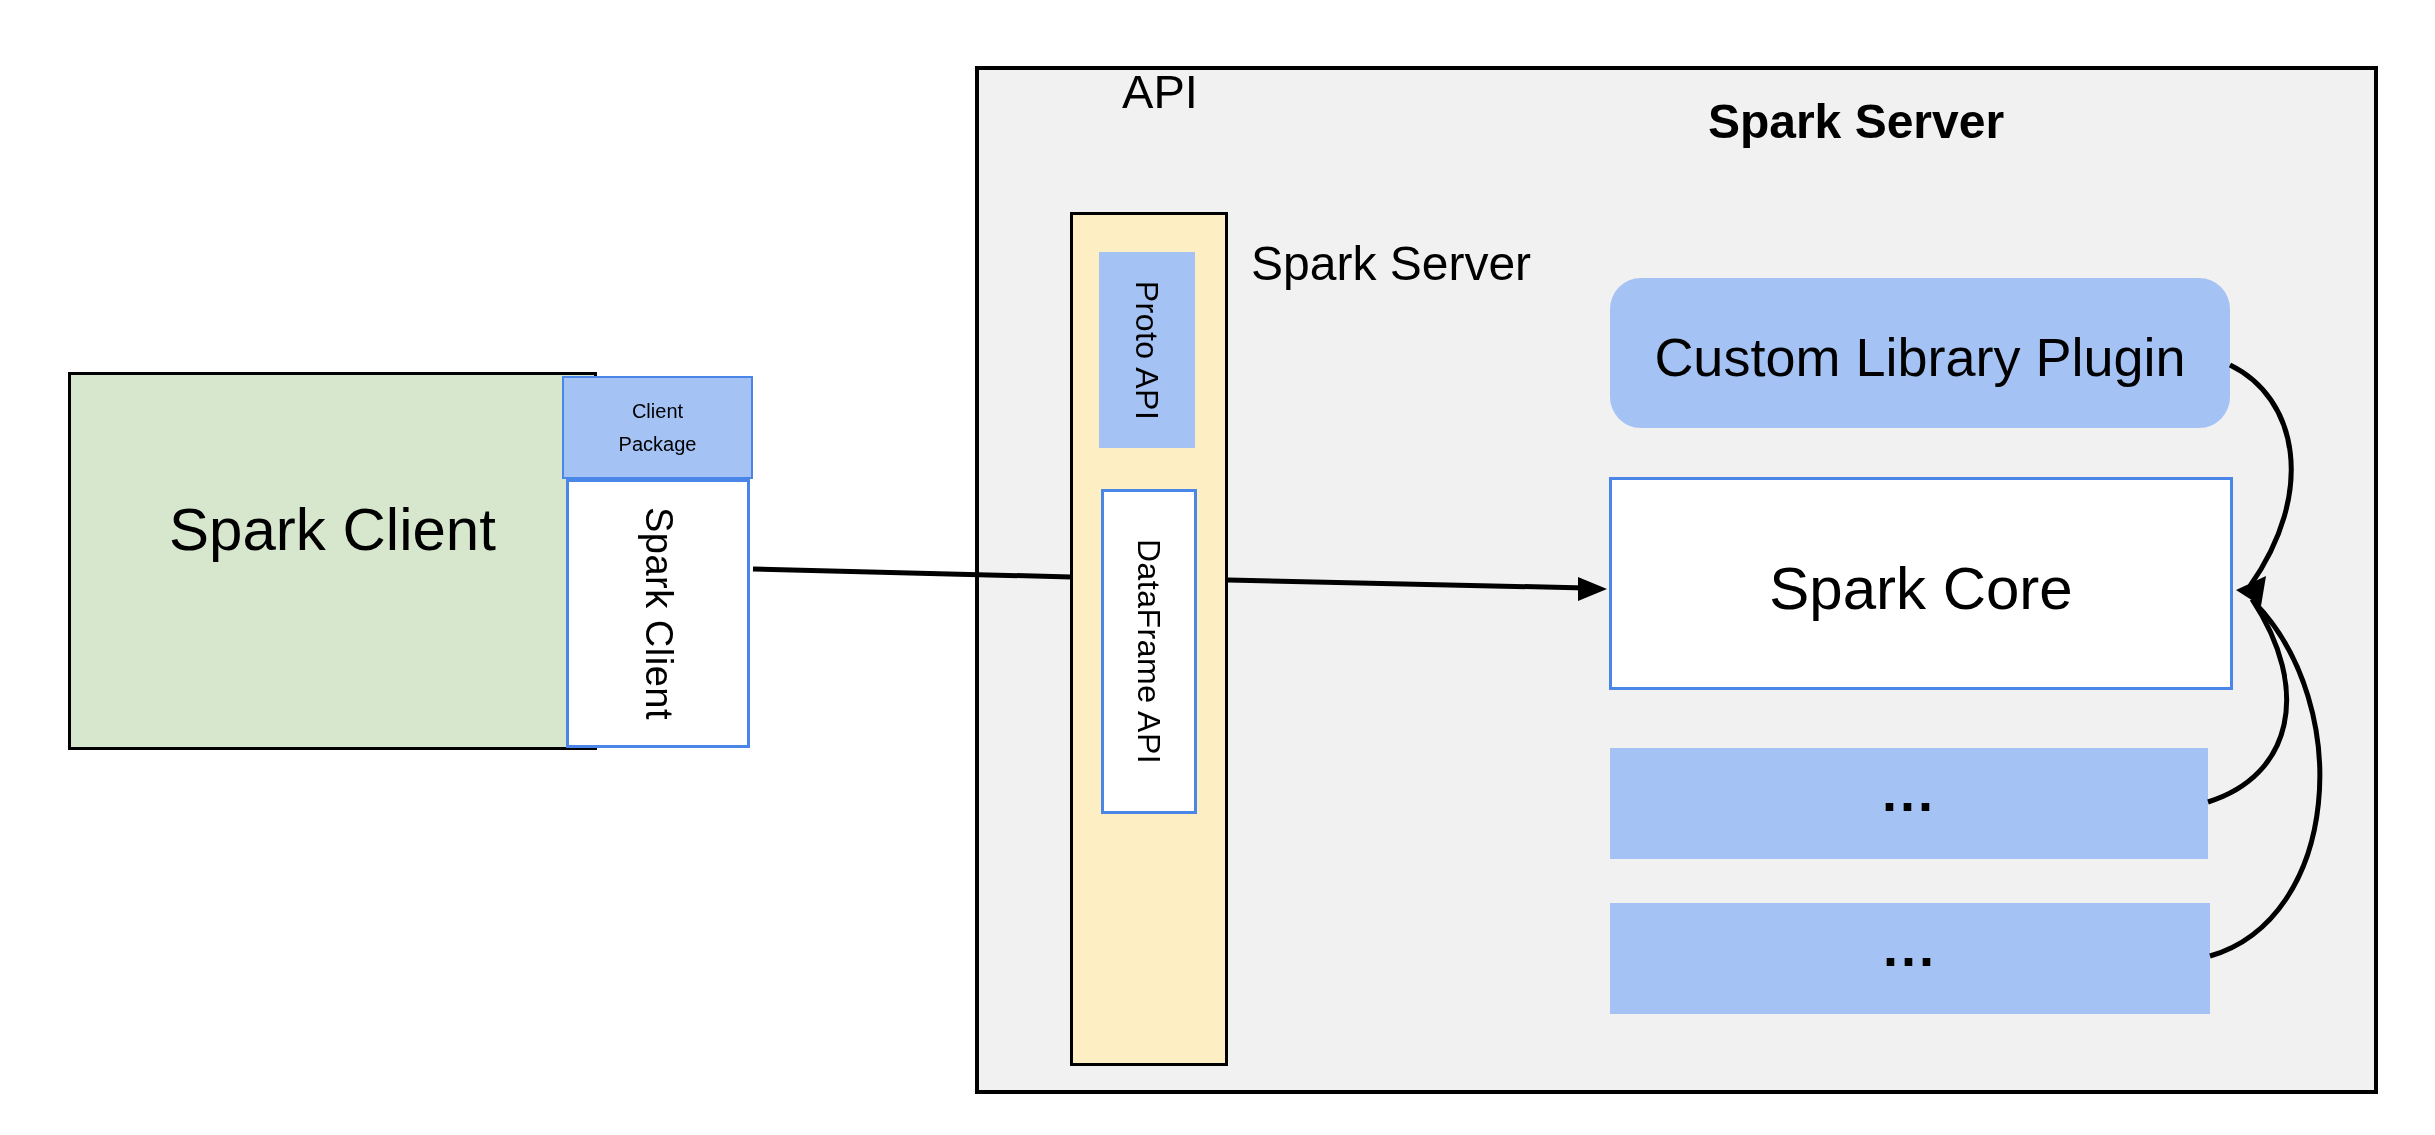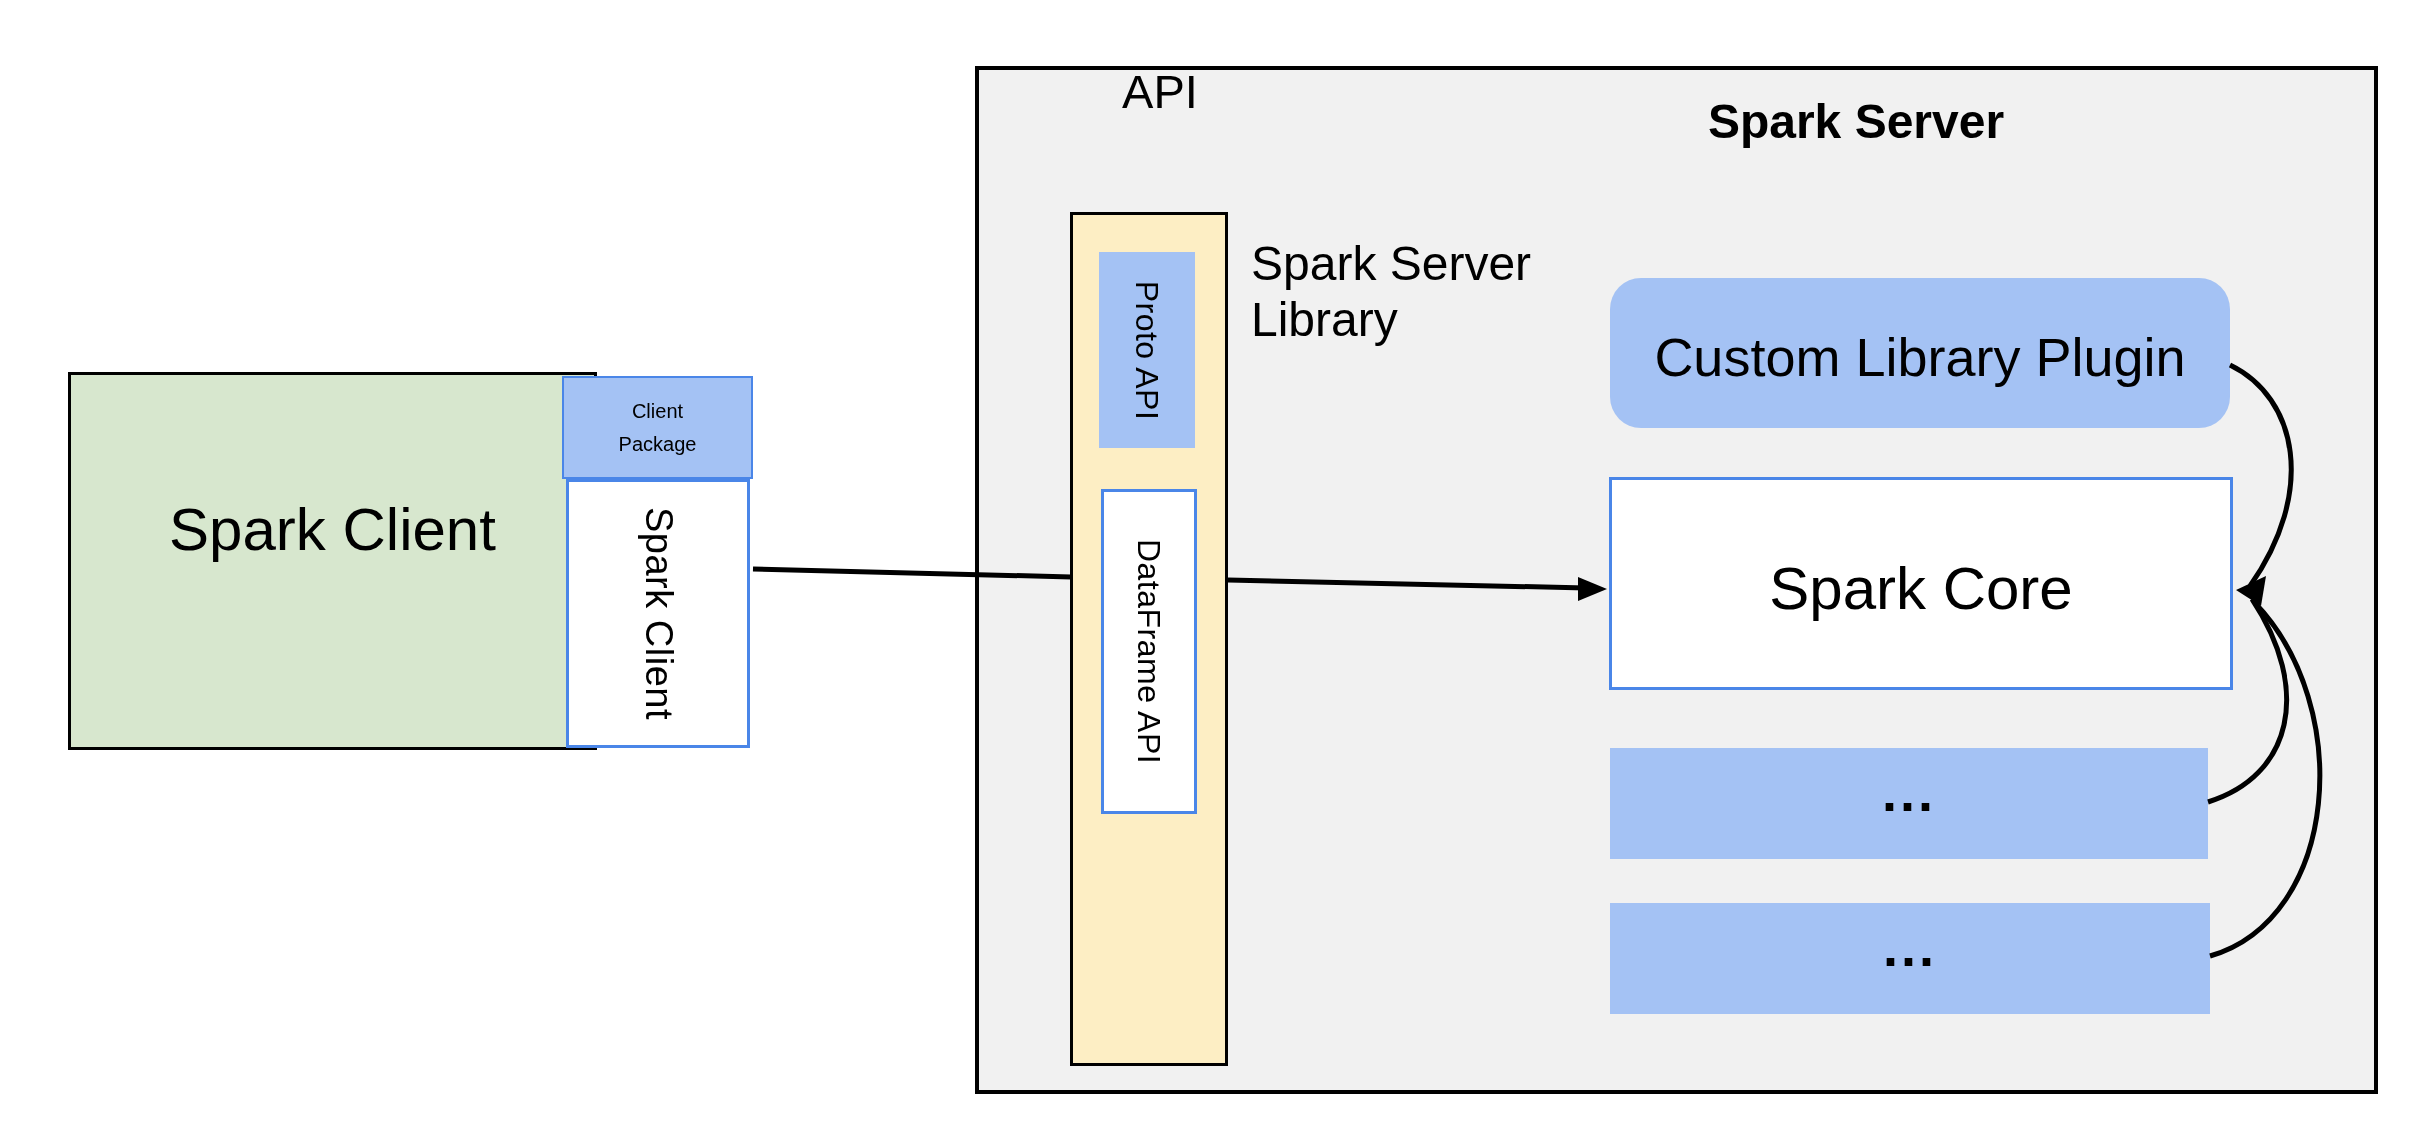--- a/index.html
+++ b/index.html
@@ -75,21 +75,20 @@
   <div class="abs gray-box"></div>
 
   <div class="abs connect-api-label">
     <div>API</div>
   </div>
 
   <div class="abs server-title">Spark Server</div>
 
   <div class="abs server-library-label">
     <div>Spark Server</div>
-    <div>Library</div>
   </div>
 
   <div class="abs green-box"></div>
   <div class="abs green-label">
     <div>Spark Client</div>
   </div>
   <div class="abs center client-package">
     <div>
       <div>Client</div>
       <div>Package</div>

